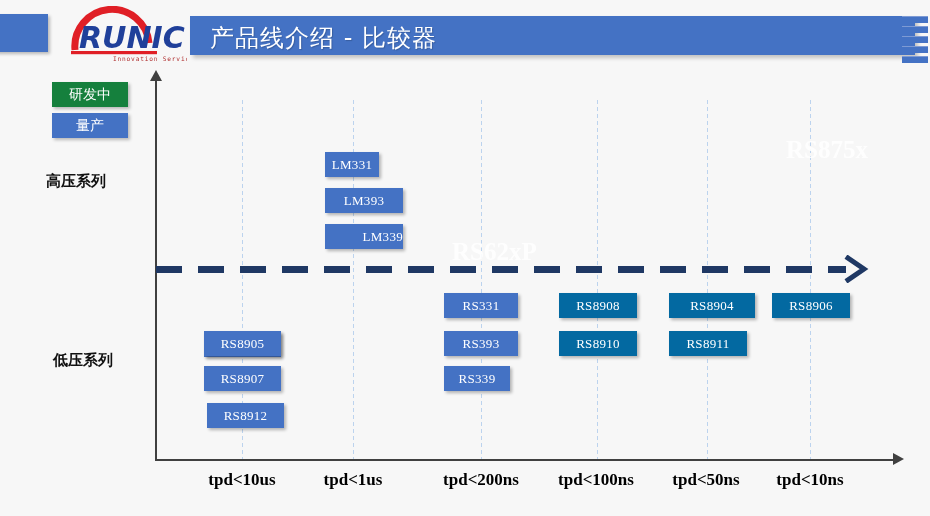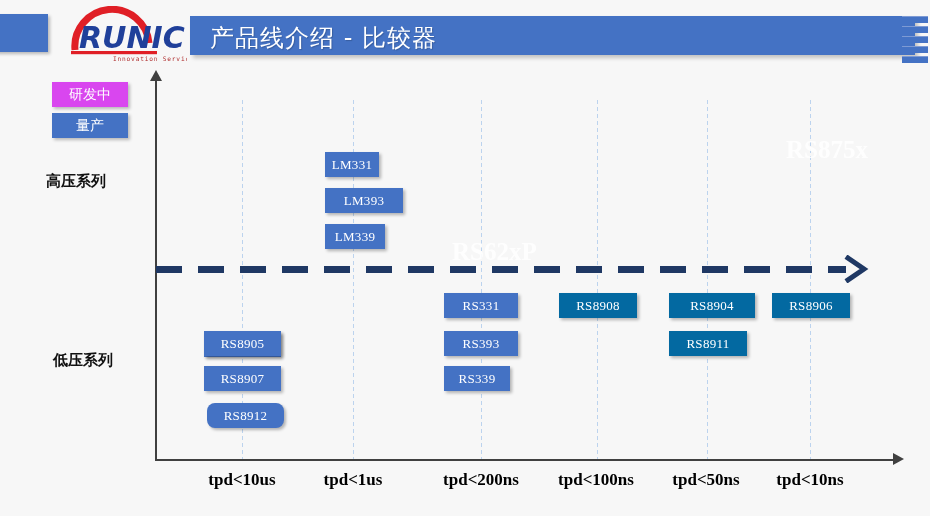--- a/index.html
+++ b/index.html
@@ -48,21 +48,21 @@
   }
 
   
   .legend-box{
     position:absolute;width:76px;height:25px;
     display:flex;align-items:center;justify-content:center;
     font-size:14px;color:#ffffff;
     font-family:"DejaVu Sans","Liberation Sans",sans-serif;
     box-shadow:2px 2px 3px rgba(0,0,0,.25);
   }
-  #legend-dev{left:52px;top:82px;background:#d946ef;justify-content:center;}
+  #legend-dev{left:52px;top:82px;background:#15803d;justify-content:center;}
   #legend-mass{left:52px;top:113px;background:#4472c4;}
 
   
   .y-axis{
     position:absolute;left:155px;top:78px;width:2px;height:382px;
     background:#404040;
   }
   .y-arrow{
     position:absolute;left:150px;top:70px;
     width:0;height:0;
@@ -199,49 +199,52 @@
       <polyline points="5,3 21,14 5,25" fill="none" stroke="#1f3864" stroke-width="5" stroke-linecap="square" stroke-linejoin="miter"></polyline>
     </svg>
   </div>
 
   <div class="part blue" style="left:325px;top:152px;width:54px;">
     <span>LM331</span>
   </div>
   <div class="part blue" style="left:325px;top:188px;width:78px;">
     <span>LM393</span>
   </div>
-  <div class="part blue" style="left:325px;top:224px;width:60px;">
+  <div class="part blue" style="left:325px;top:224px;width:78px;justify-content:flex-end;">
     <span>LM339</span>
   </div>
 
   <div class="part blue" style="left:204px;top:293px;width:77px;margin-top:39px;">
     <span>RS8901</span>
   </div>
   <div class="part blue" style="left:204px;top:331px;width:77px;">
     <span>RS8905</span>
   </div>
   <div class="part blue" style="left:204px;top:366px;width:77px;">
     <span>RS8907</span>
   </div>
-  <div class="part blue" style="left:207px;top:403px;width:77px;border-radius:8px;">
+  <div class="part blue" style="left:207px;top:403px;width:77px;">
     <span>RS8912</span>
   </div>
 
   <div class="part blue" style="left:444px;top:293px;width:74px;">
     <span>RS331</span>
   </div>
   <div class="part blue" style="left:444px;top:331px;width:74px;">
     <span>RS393</span>
   </div>
   <div class="part blue" style="left:444px;top:366px;width:66px;">
     <span>RS339</span>
   </div>
 
   <div class="part gray" style="left:559px;top:293px;width:78px;">
     <span>RS8908</span>
+  </div>
+  <div class="part gray" style="left:559px;top:331px;width:78px;">
+    <span>RS8910</span>
   </div>
 
   <div class="part gray" style="left:669px;top:293px;width:86px;">
     <span>RS8904</span>
   </div>
   <div class="part gray" style="left:669px;top:331px;width:78px;">
     <span>RS8911</span>
   </div>
 
   <div class="part gray" style="left:772px;top:293px;width:78px;">

